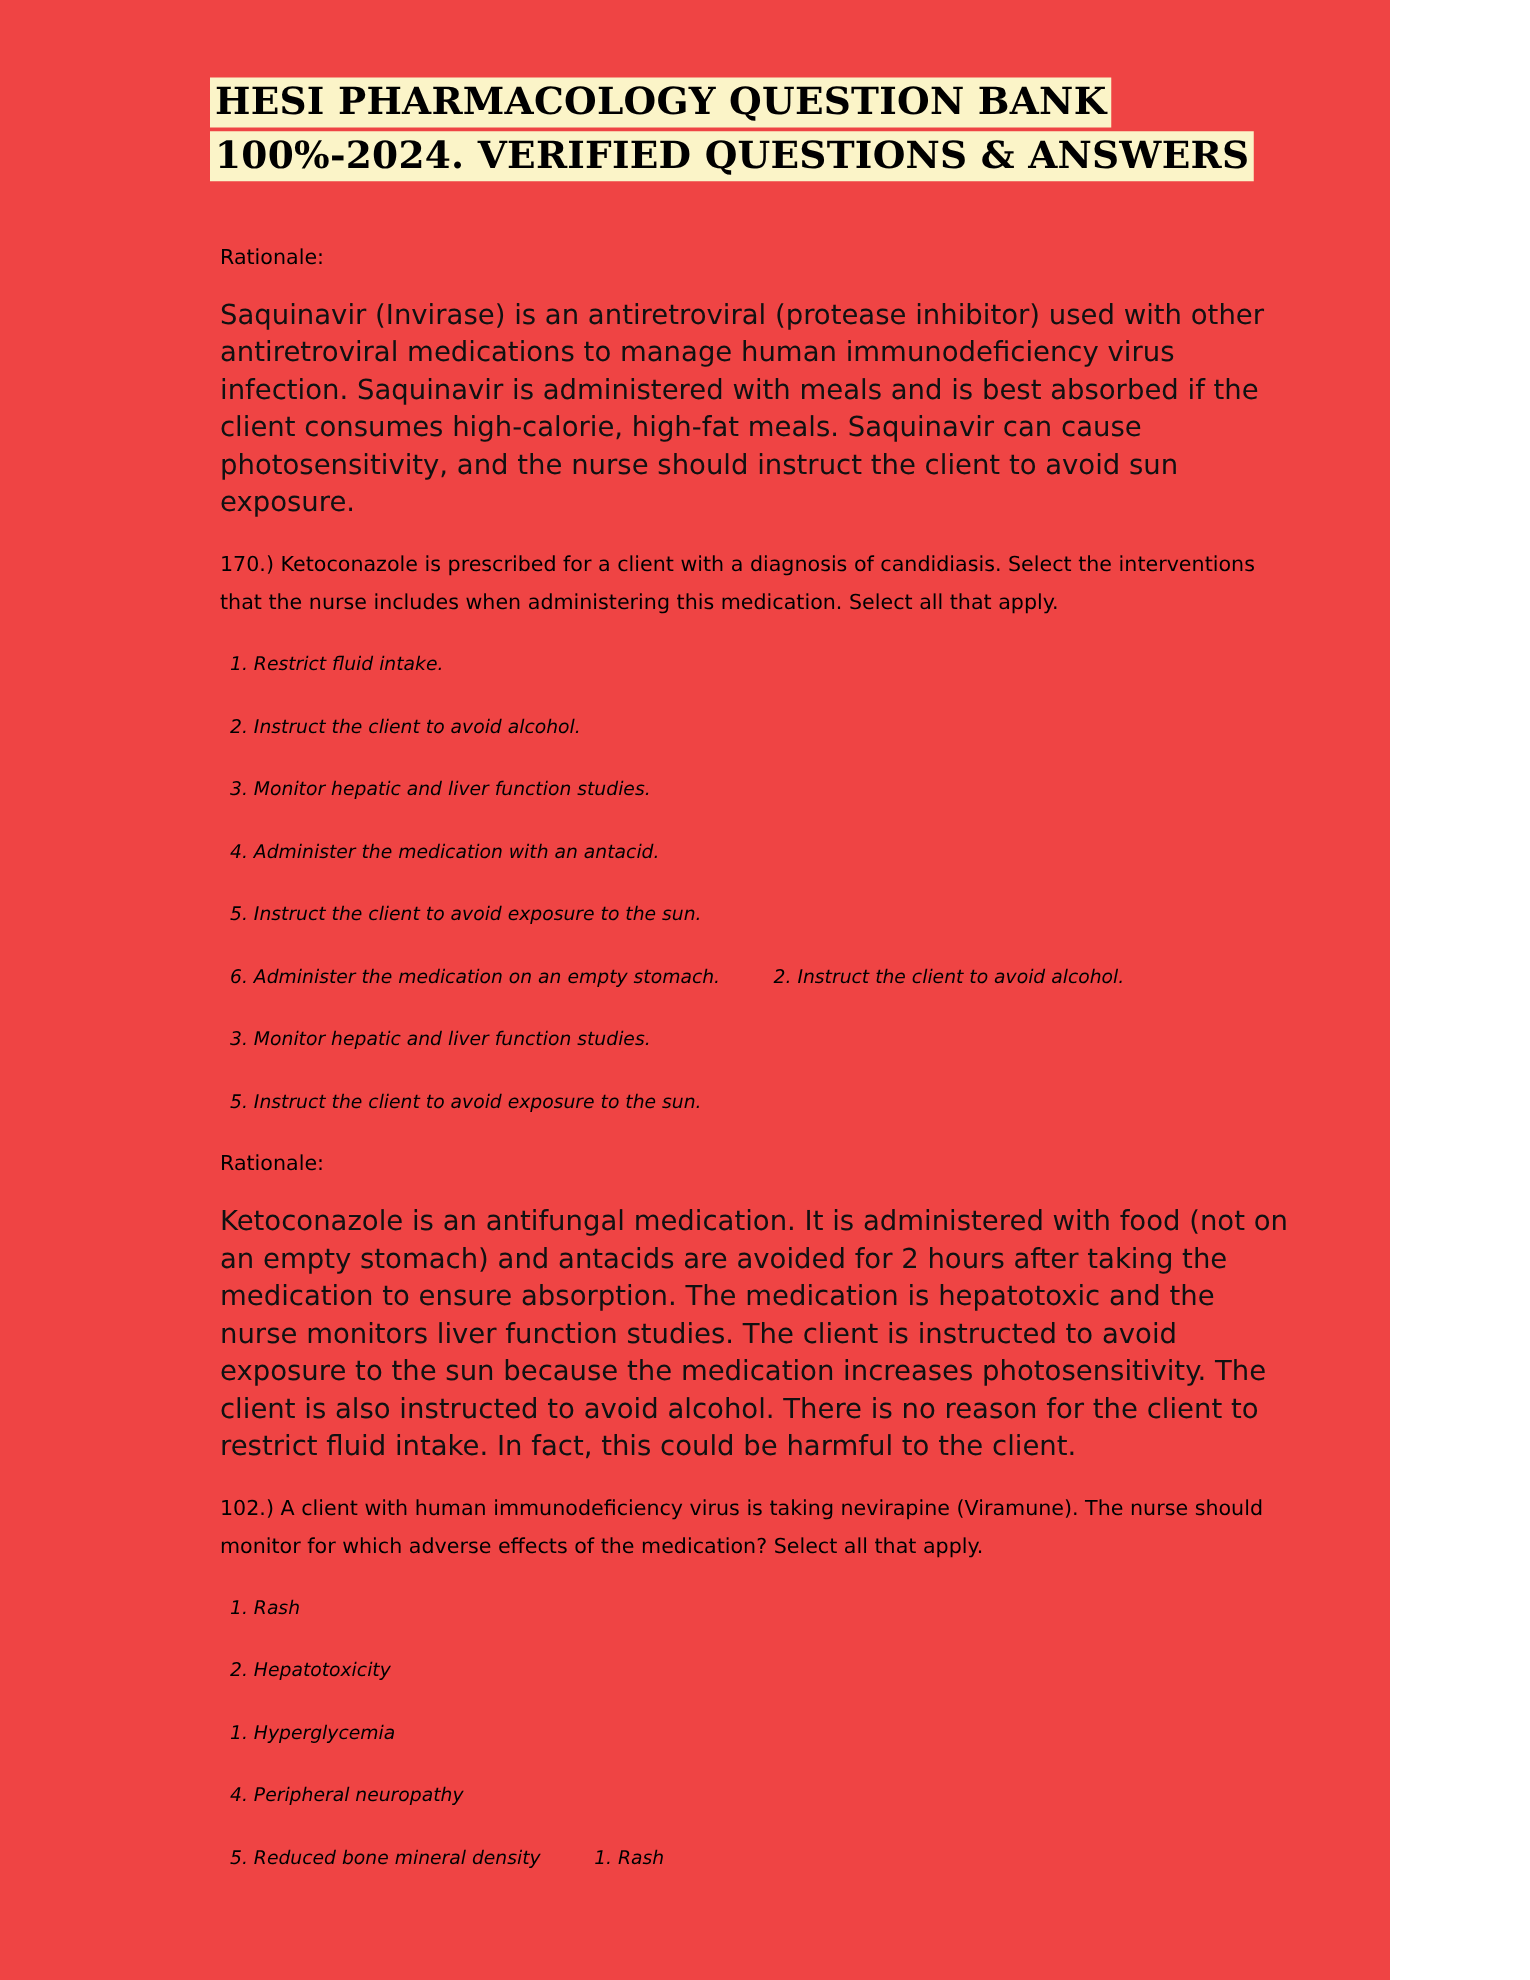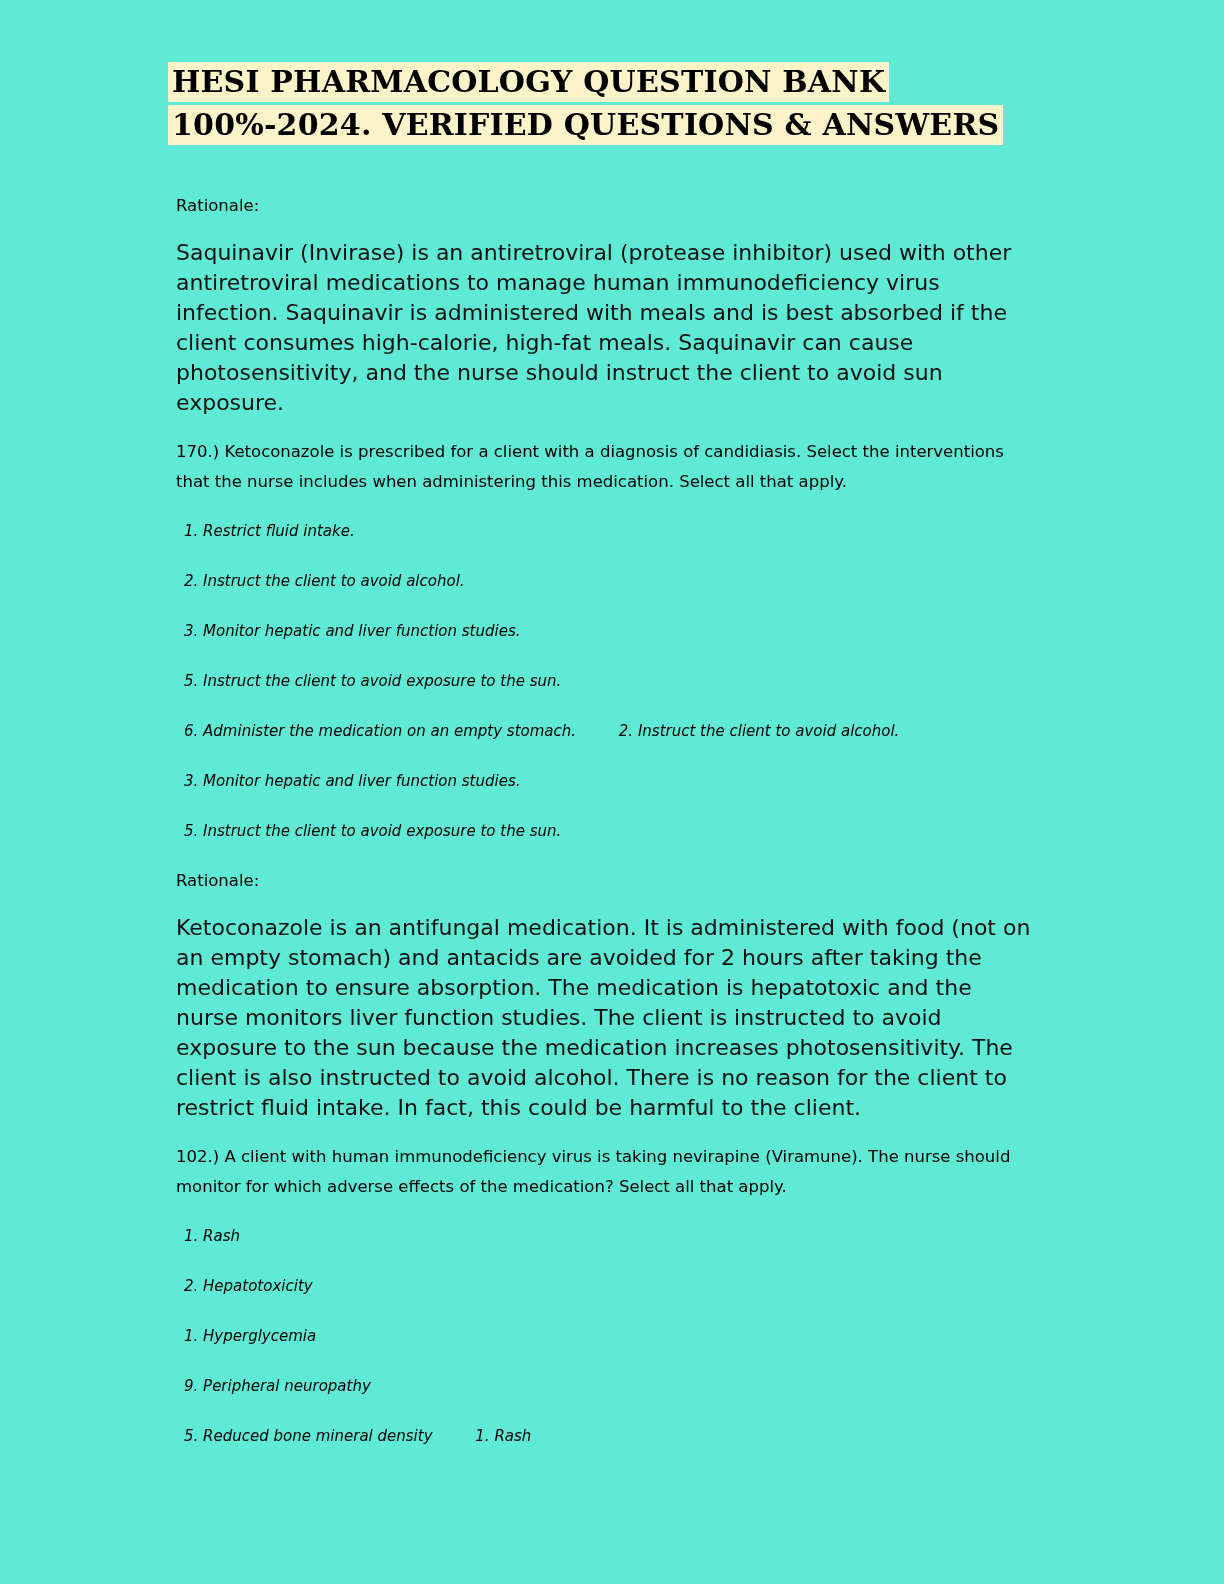--- a/index.html
+++ b/index.html
@@ -9,23 +9,23 @@
   }
   body {
     width: 1224px;
     height: 1584px;
     font-family: "DejaVu Sans", sans-serif;
     color: #000000;
     overflow: hidden;
   }
   .page {
     position: relative;
-    width: 1224px;
+    width: 1112px;
     height: 1584px;
-    background: #5eead4;
+    background: #ef4444;
   }
   .title-block {
     position: absolute;
     left: 168px;
     top: 62px;
     width: 880px;
   }
   .title-line {
     display: inline;
     font-family: "DejaVu Serif", serif;
@@ -95,40 +95,41 @@
 
     <p class="label">Rationale:</p>
 
     <p class="para">Saquinavir (Invirase) is an antiretroviral (protease inhibitor) used with other antiretroviral medications to manage human immunodeficiency virus infection. Saquinavir is administered with meals and is best absorbed if the client consumes high-calorie, high-fat meals. Saquinavir can cause photosensitivity, and the nurse should instruct the client to avoid sun exposure.</p>
 
     <p class="q-para">170.) Ketoconazole is prescribed for a client with a diagnosis of candidiasis. Select the interventions that the nurse includes when administering this medication. Select all that apply.</p>
 
     <p class="choice">1. Restrict fluid intake.</p>
     <p class="choice">2. Instruct the client to avoid alcohol.</p>
     <p class="choice">3. Monitor hepatic and liver function studies.</p>
+    <p class="choice">4. Administer the medication with an antacid.</p>
     <p class="choice">5. Instruct the client to avoid exposure to the sun.</p>
 
     <p class="choice">
       <span>6. Administer the medication on an empty stomach.</span>
       <span class="inline-answer">2. Instruct the client to avoid alcohol.</span>
     </p>
 
     <p class="choice">3. Monitor hepatic and liver function studies.</p>
     <p class="choice">5. Instruct the client to avoid exposure to the sun.</p>
 
     <p class="label">Rationale:</p>
 
     <p class="para">Ketoconazole is an antifungal medication. It is administered with food (not on an empty stomach) and antacids are avoided for 2 hours after taking the medication to ensure absorption. The medication is hepatotoxic and the nurse monitors liver function studies. The client is instructed to avoid exposure to the sun because the medication increases photosensitivity. The client is also instructed to avoid alcohol. There is no reason for the client to restrict fluid intake. In fact, this could be harmful to the client.</p>
 
     <p class="q-para">102.) A client with human immunodeficiency virus is taking nevirapine (Viramune). The nurse should monitor for which adverse effects of the medication? Select all that apply.</p>
 
     <p class="choice">1. Rash</p>
     <p class="choice">2. Hepatotoxicity</p>
     <p class="choice">1. Hyperglycemia</p>
-    <p class="choice">9. Peripheral neuropathy</p>
+    <p class="choice">4. Peripheral neuropathy</p>
 
     <p class="choice">
       <span>5. Reduced bone mineral density</span>
       <span class="inline-answer">1. Rash</span>
     </p>
 
   </div>
 </div>
 
 </body></html>

